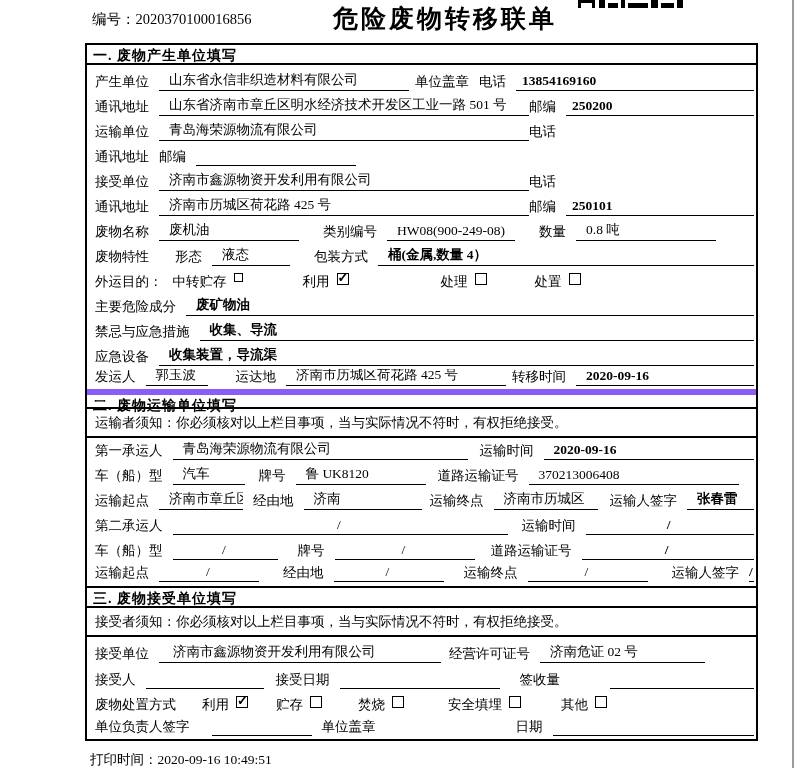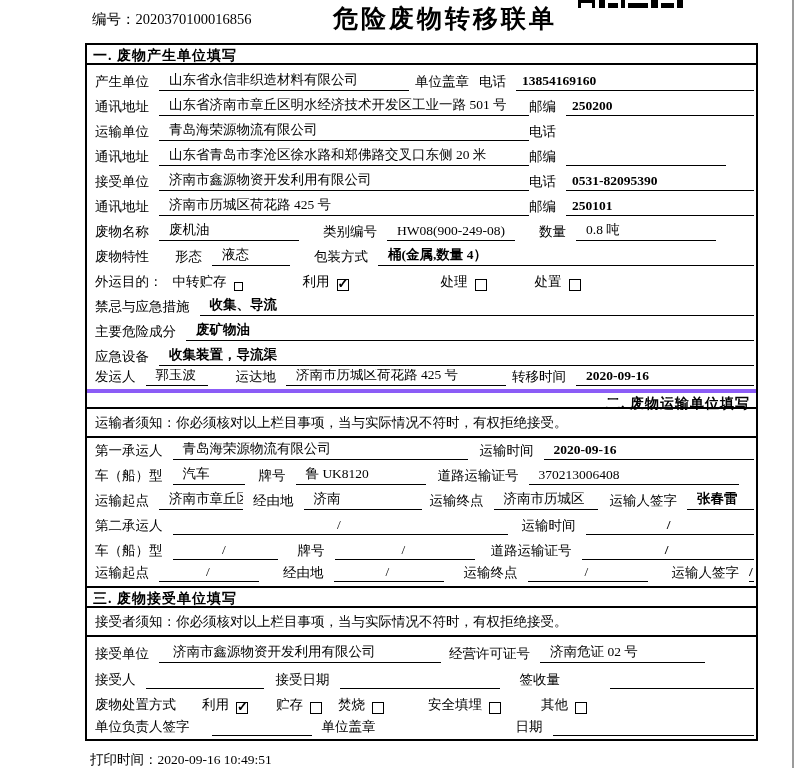--- a/index.html
+++ b/index.html
@@ -15,42 +15,42 @@
   .stamp { position:absolute; left:578px; top:0; width:128px; height:8px; overflow:hidden;
            display:flex; align-items:flex-start; gap:4px; }
   .stamp .box { width:17px; height:14px; border:3px solid #000; }
   .stamp .bars { display:flex; align-items:flex-start; gap:3px; height:8px; }
   .stamp .b { background:#000; }
 
   .tbl { position:absolute; left:85px; top:43px; width:673px; border:2px solid #000; background:#fff; }
 
   .sech { height:20px; line-height:17px; padding:2px 6px 0 6px; font-weight:bold;
           font-size:14px; border-bottom:2px solid #000; letter-spacing:1px; }
-  .sech.bt { border-top:4px solid #8b5cf6;text-align:right; }
+  .sech.bt { border-top:6px solid #8b5cf6; }
   .dbl { height:3px; border-bottom:2px solid #000; }
 
   .row { display:flex; align-items:flex-end; padding:0 2px 3px 8px; overflow:hidden; }
   .h29{height:29px}.h25{height:25px}.h26{height:26px}
   .h22{height:22px}.h20{height:20px}
 
   .lbl { white-space:nowrap; margin-right:10px; flex:0 0 auto; }
   .uv  { border-bottom:1px solid #000; white-space:nowrap; padding:0 2px 1px 10px;
          min-height:17px; flex:0 0 auto; overflow:hidden; }
   .fx  { flex:1 1 auto; min-width:0;font-weight:bold; }
   .ctr { text-align:center; padding-left:0; }
   .plain { white-space:nowrap; flex:0 0 auto; }
 
   .notice { padding:5px 8px 4px 8px; border-bottom:2px solid #000; white-space:nowrap; }
 
   .cb { width:12px; height:12px; border:1px solid #000; display:inline-block;
         position:relative; margin-left:7px; vertical-align:-1px; flex:0 0 auto; }
   .cb.sm { width:9px; height:9px; vertical-align:0; }
   .cb.checked::before { content:"✓"; position:absolute; left:0px; top:-4px;
                         font-size:13px; font-weight:bold; }
-  .opt { display:flex; align-items:flex-end; white-space:nowrap; flex:0 0 auto; }
+  .opt { display:flex; align-items:flex-start; white-space:nowrap; flex:0 0 auto; }
 
   .print-time { position:absolute; left:90px; top:751px; font-size:13.5px; white-space:nowrap; }
   .edge-line { position:absolute; left:792px; top:0; width:2px; height:768px; background:#9b9b9b; }
 </style>
 </head>
 <body>
 
 <div class="doc">
 
   <div class="doc-no"><span>编号：</span><span>2020370100016856</span></div>
@@ -93,33 +93,31 @@
 
     <div class="row h25">
       <span class="lbl">运输单位</span>
       <span class="uv" style="width:370px">青岛海荣源物流有限公司</span>
       <span class="plain fx"></span>
       <span class="lbl">电话</span>
     </div>
 
     <div class="row h25">
       <span class="lbl">通讯地址</span>
-      <span class="uv" style="width:370px">山东省青岛市李沧区徐水路和郑佛路交叉口东侧 20 米</span>
       <span class="plain fx"></span>
       <span class="lbl">邮编</span>
       <span class="uv" style="width:160px"></span>
       <span class="plain fx"></span>
     </div>
 
     <div class="row h25">
       <span class="lbl">接受单位</span>
       <span class="uv" style="width:370px">济南市鑫源物资开发利用有限公司</span>
       <span class="plain fx"></span>
       <span class="lbl">电话</span>
-      <span class="uv fx" style="padding-left:6px">0531-82095390</span>
     </div>
 
     <div class="row h25">
       <span class="lbl">通讯地址</span>
       <span class="uv" style="width:370px">济南市历城区荷花路 425 号</span>
       <span class="plain fx"></span>
       <span class="lbl">邮编</span>
       <span class="uv fx" style="padding-left:6px">250101</span>
     </div>
 
@@ -155,27 +153,27 @@
         <span>处理</span>
         <span class="cb"></span>
       </span>
       <span class="opt" style="margin-left:48px">
         <span>处置</span>
         <span class="cb"></span>
       </span>
     </div>
 
     <div class="row h25">
+      <span class="lbl">主要危险成分</span>
+      <span class="uv fx">废矿物油</span>
+    </div>
+
+    <div class="row h25">
       <span class="lbl">禁忌与应急措施</span>
       <span class="uv fx">收集、导流</span>
-    </div>
-
-    <div class="row h25">
-      <span class="lbl">主要危险成分</span>
-      <span class="uv fx">废矿物油</span>
     </div>
 
     <div class="row h25">
       <span class="lbl">应急设备</span>
       <span class="uv fx">收集装置，导流渠</span>
     </div>
 
     <div class="row h20">
       <span class="lbl">发运人</span>
       <span class="uv" style="width:62px">郭玉波</span>
@@ -269,21 +267,21 @@
     <div class="row h25">
       <span class="lbl">废物处置方式</span>
       <span class="opt" style="margin-left:16px">
         <span>利用</span>
         <span class="cb checked"></span>
       </span>
       <span class="opt" style="margin-left:28px">
         <span>贮存</span>
         <span class="cb"></span>
       </span>
-      <span class="opt" style="margin-left:16px">
+      <span class="opt" style="margin-left:36px">
         <span>焚烧</span>
         <span class="cb"></span>
       </span>
       <span class="opt" style="margin-left:44px">
         <span>安全填埋</span>
         <span class="cb"></span>
       </span>
       <span class="opt" style="margin-left:40px">
         <span>其他</span>
         <span class="cb"></span>

